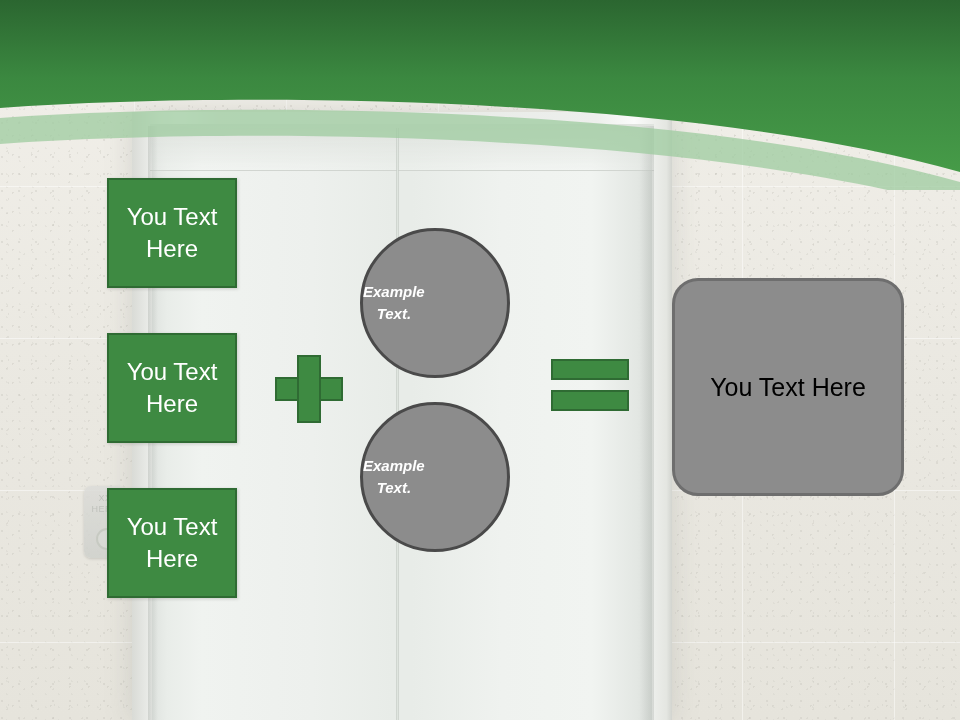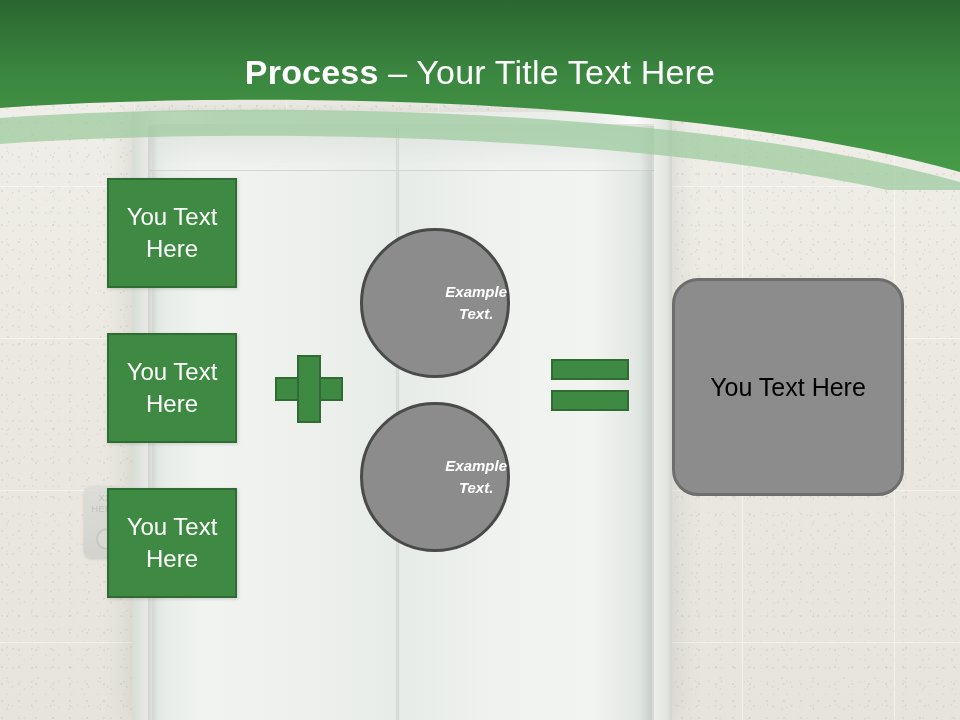--- a/index.html
+++ b/index.html
@@ -187,21 +187,21 @@
     border: 3px solid #4A4A4A;
     box-sizing: border-box;
     color: #FFFFFF;
     font-size: 15px;
     line-height: 22px;
     font-weight: bold;
     font-style: italic;
     text-align: center;
     display: flex;
     align-items: center;
-    justify-content: flex-end;
+    justify-content: flex-start;
   }
   .circle-1 { left: 360px; top: 228px; }
   .circle-2 { left: 360px; top: 402px; }
 
   .result {
     position: absolute;
     left: 672px;
     top: 278px;
     width: 232px;
     height: 218px;
@@ -289,23 +289,20 @@
           <stop offset="100%" stop-color="#469B48"></stop>
         </linearGradient>
       </defs>
 
       <path d="M0 118 C 260 100, 700 108, 960 182 L960 208 C 700 134, 260 126, 0 144 Z" fill="#9ECB9F" opacity="0.75"></path>
 
       <path d="M0 0 L960 0 L960 172 C 700 98, 260 90, 0 108 Z" fill="url(#hdrGrad)"></path>
     </svg>
   </div>
 
-  <div class="title">
-    <span class="strong">Process</span><span class="light"> – </span><span class="light">Your Title Text Here</span>
-  </div>
 
   <div class="gbox gbox-1">
     <div>
       <span>You Text</span><br>
       <span>Here</span>
     </div>
   </div>
   <div class="gbox gbox-2">
     <div>
       <span>You Text</span><br>

